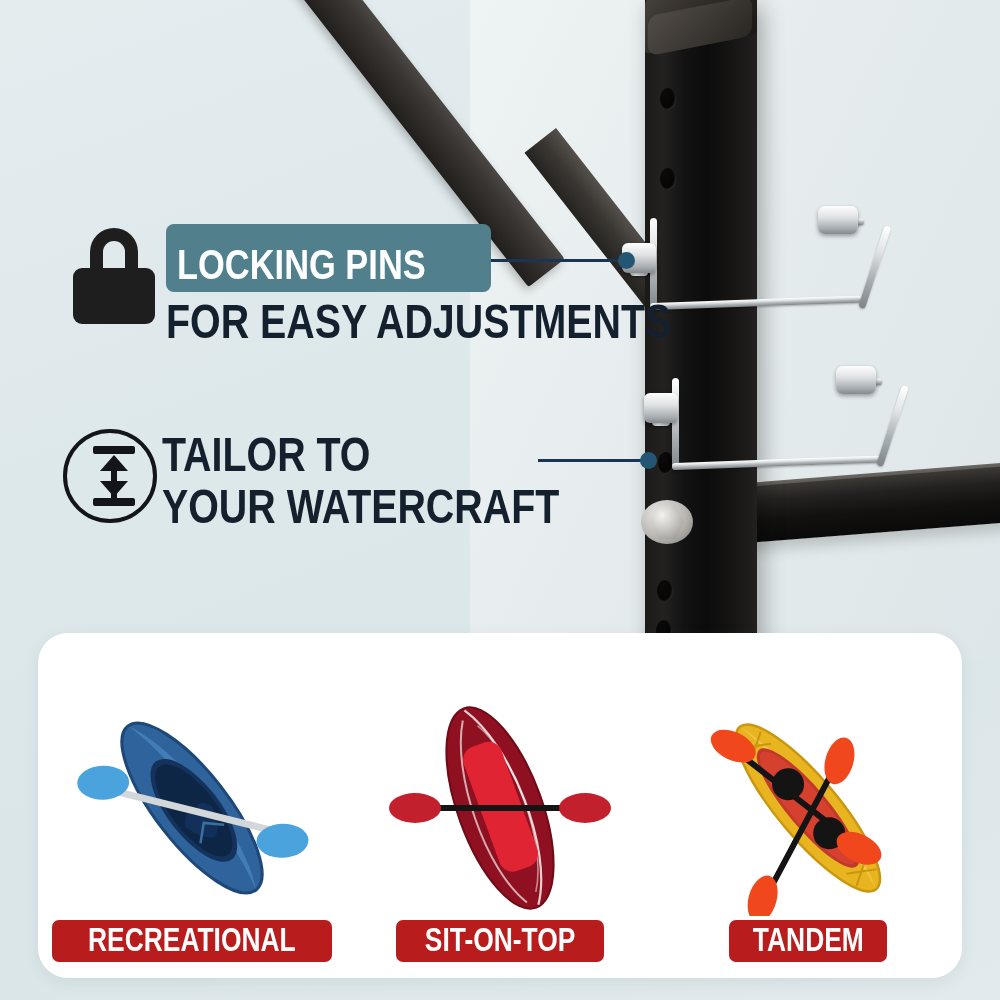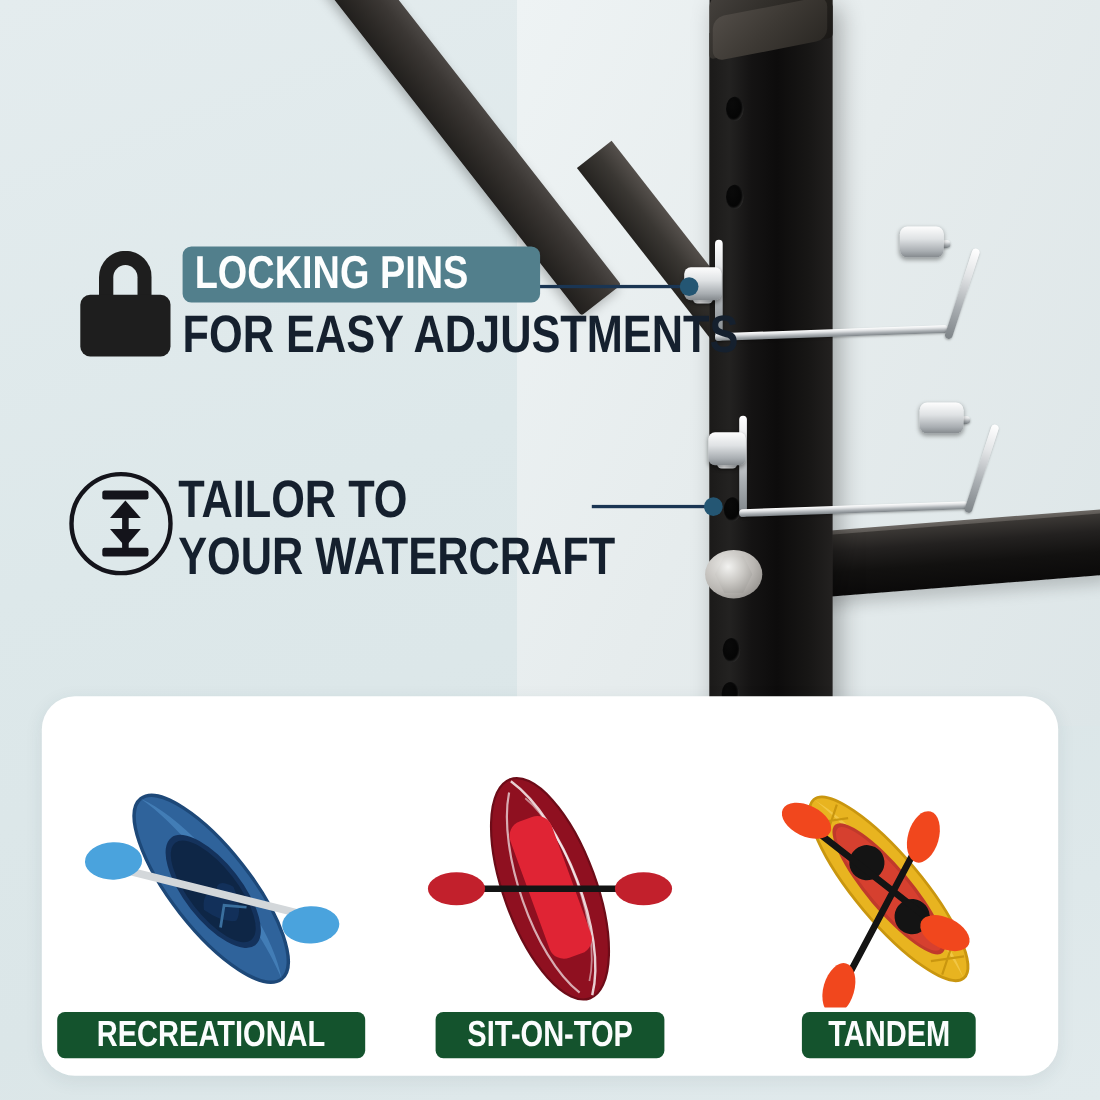--- a/index.html
+++ b/index.html
@@ -218,21 +218,21 @@
     align-items: flex-start;
     justify-content: center;
     padding-top: 4px;
   }
   .feature-text { padding-top: 0; }
 
   .feature-badge {
     display: inline-block;
     background: #527f8c;
     border-radius: 8px;
-    padding: 3px 11px 6px 11px;
+    padding: 20px 11px 6px 11px;
     color: #fdfefe;
   }
   .feature-badge .bt {
     display: inline-block;
     font-size: 42px;
     font-weight: 700;
     line-height: 1.0;
     transform: scaleX(.82);
     transform-origin: left center;
     white-space: nowrap;
@@ -347,21 +347,21 @@
     align-items: center;
   }
   .kayak-art {
     width: 250px;
     height: 215px;
     position: relative;
     margin-bottom: 4px;
   }
   .kayak-label {
     display: inline-block;
-    background: #14532d;
+    background: #b91c1c;
     border-radius: 7px;
     padding: 3px 10px 6px 10px;
     color: #fbfdfd;
   }
   .kayak-label .kt {
     display: inline-block;
     font-size: 33px;
     font-weight: 700;
     line-height: 1.0;
     transform: scaleX(.80);

